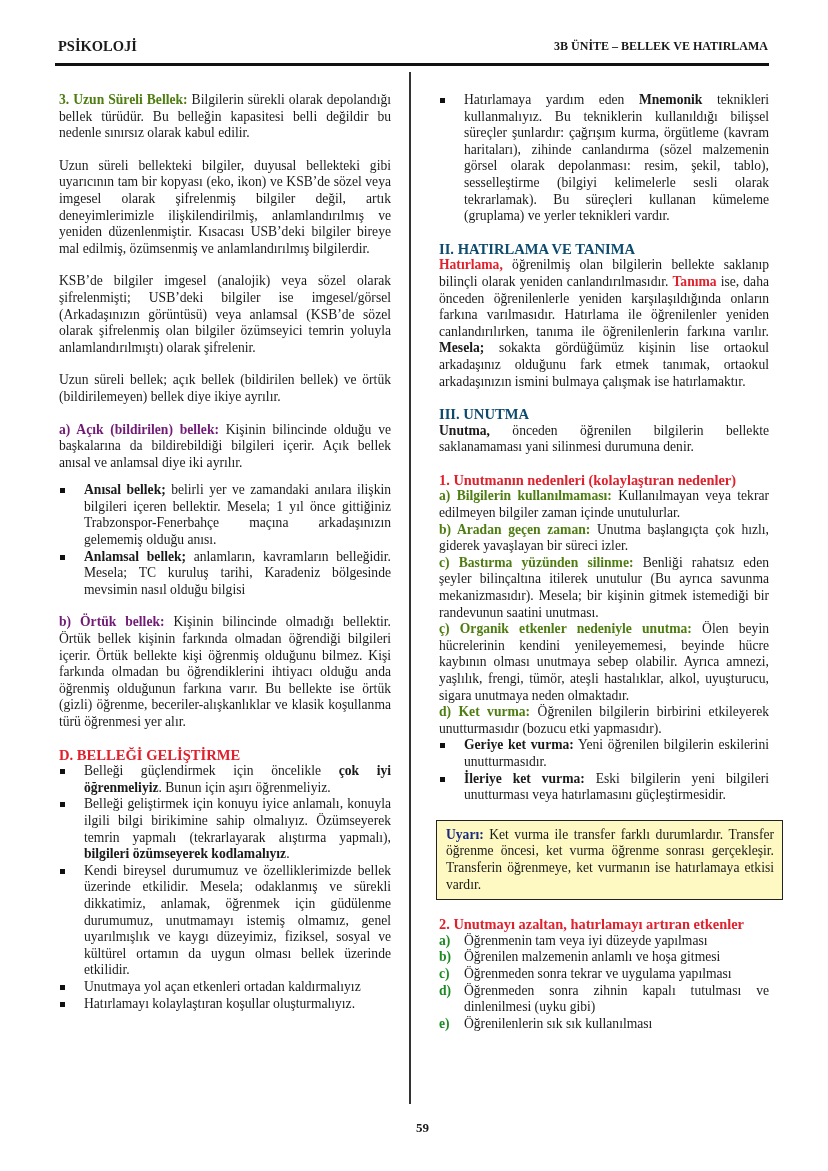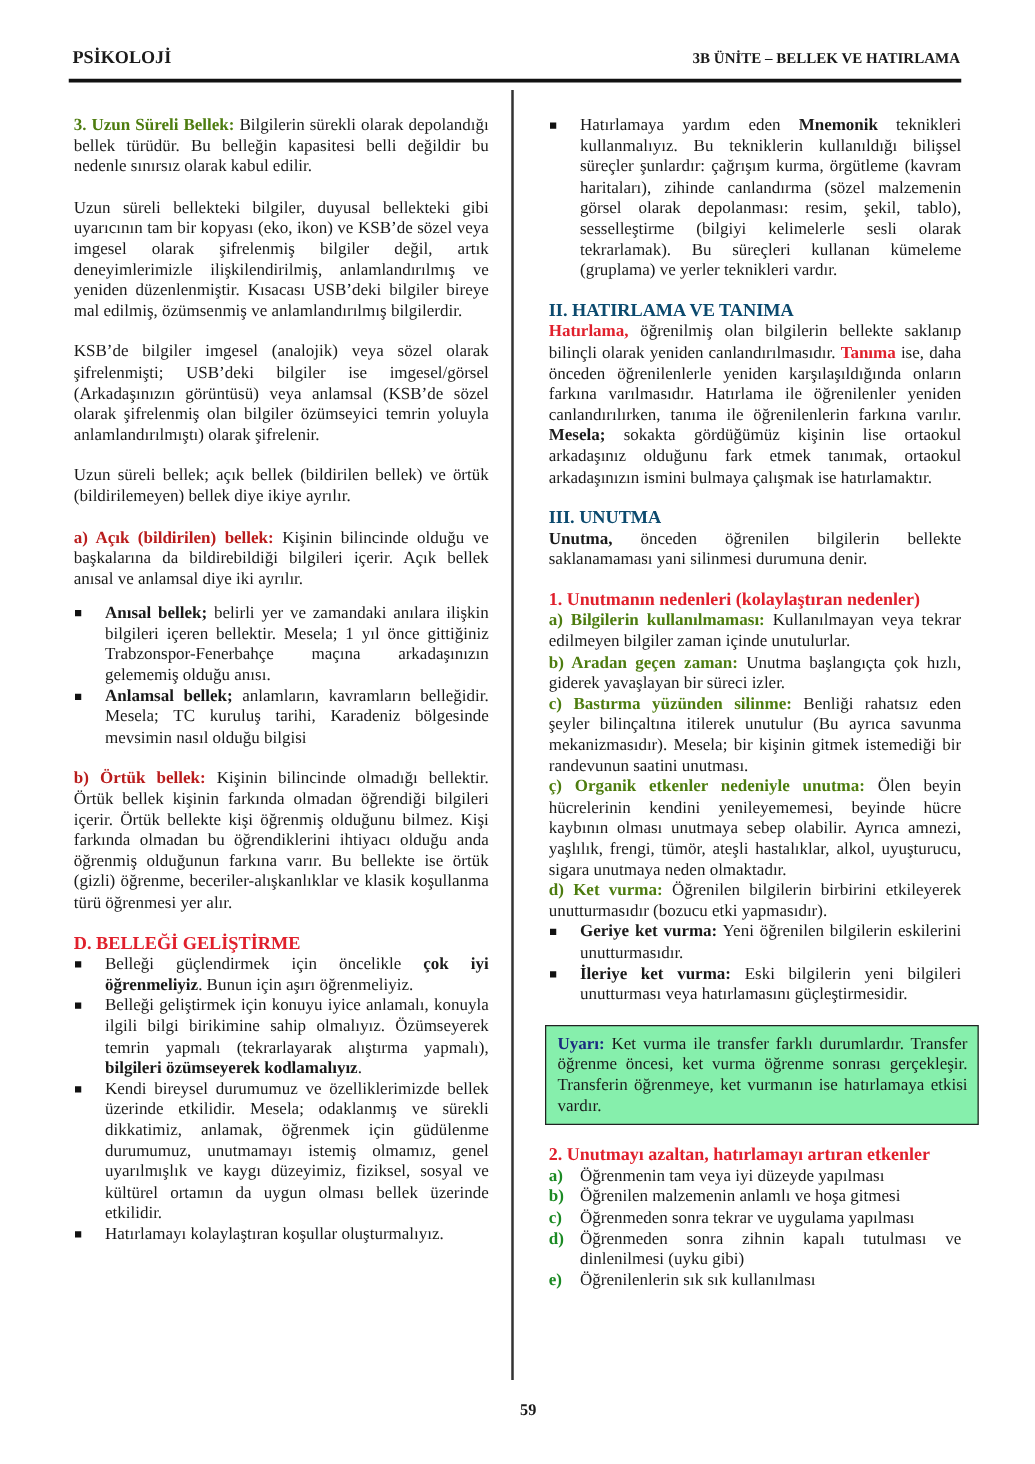--- a/index.html
+++ b/index.html
@@ -10,32 +10,32 @@
   .header .r { position:absolute; right:0; top:0; font-weight:bold; font-size:12px; }
   .rule { position:absolute; left:55px; top:63px; width:714px; height:3px; background:#111; }
   .vrule { position:absolute; left:409px; top:72px; width:2px; height:1032px; background:#333; }
   .col { position:absolute; top:92px; }
   .col.left { left:59px; width:332px; }
   .col.right { left:439px; width:330px; }
   p { margin:0; text-align:justify; }
   .gap { height:16px; }
   .gap-s { height:11px; }
   .green { color:#4d7c0f; font-weight:bold; }
-  .maroon { color:#b91c1c; font-weight:bold; }
+  .maroon { color:#701a75; font-weight:bold; }
   .red { color:#e0202c; font-weight:bold; }
   .blue { color:#0c4a6e; font-weight:bold; }
   .navy { color:#1a2a80; font-weight:bold; }
   b { font-weight:bold; }
   ul.sq { list-style:none; margin:0; padding:0;font-family:Liberation Serif, serif; }
   ul.sq li { position:relative; padding-left:25px; text-align:justify; }
   ul.sq li::before { content:""; position:absolute; left:1px; top:6px; width:5px; height:5px; background:#111; }
   ol.ab { list-style:none; margin:0; padding:0; }
   ol.ab li { position:relative; padding-left:25px; text-align:justify; }
   ol.ab li .mk { position:absolute; left:0; top:0; color:#1b8a23; font-weight:bold; }
-  .warn { border:1.5px solid #222; background:#86efac; padding:6px 8px 6px 9px; width:328px; margin-left:-3px; }
+  .warn { border:1.5px solid #222; background:#fef9c3; padding:6px 8px 6px 9px; width:328px; margin-left:-3px; }
   .pagenum { position:absolute; left:398px; top:1120px; font-weight:bold; font-size:13px;margin-left:18px; }
 </style>
 </head>
 <body>
 
 <div class="header">
   <span class="l">PSİKOLOJİ</span>
   <span class="r">3B ÜNİTE – BELLEK VE HATIRLAMA</span>
 </div>
 <div class="rule"></div>
@@ -57,20 +57,21 @@
     <li><b>Anlamsal bellek;</b><span> anlamların, kavramların belleğidir. Mesela; TC kuruluş tarihi, Karadeniz bölgesinde mevsimin nasıl olduğu bilgisi</span></li>
   </ul>
   <div class="gap"></div>
   <p><span class="maroon">b) Örtük bellek:</span><span> Kişinin bilincinde olmadığı bellektir. Örtük bellek kişinin farkında olmadan öğrendiği bilgileri içerir. Örtük bellekte kişi öğrenmiş olduğunu bilmez. Kişi farkında olmadan bu öğrendiklerini ihtiyacı olduğu anda öğrenmiş olduğunun farkına varır. Bu bellekte ise örtük (gizli) öğrenme, beceriler-alışkanlıklar ve klasik koşullanma türü öğrenmesi yer alır.</span></p>
   <div class="gap"></div>
   <div class="red" style="font-size:14.6px;">D. BELLEĞİ GELİŞTİRME</div>
   <ul class="sq">
     <li><span>Belleği güçlendirmek için öncelikle </span><b>çok iyi öğrenmeliyiz</b><span>. Bunun için aşırı öğrenmeliyiz.</span></li>
     <li><span>Belleği geliştirmek için konuyu iyice anlamalı, konuyla ilgili bilgi birikimine sahip olmalıyız. Özümseyerek temrin yapmalı (tekrarlayarak alıştırma yapmalı), </span><b>bilgileri özümseyerek kodlamalıyız</b><span>.</span></li>
     <li><span>Kendi bireysel durumumuz ve özelliklerimizde bellek üzerinde etkilidir. Mesela; odaklanmış ve sürekli dikkatimiz, anlamak, öğrenmek için güdülenme durumumuz, unutmamayı istemiş olmamız, genel uyarılmışlık ve kaygı düzeyimiz, fiziksel, sosyal ve kültürel ortamın da uygun olması bellek üzerinde etkilidir.</span></li>
+    <li><span>Unutmaya yol açan etkenleri ortadan kaldırmalıyız</span></li>
     <li><span>Hatırlamayı kolaylaştıran koşullar oluşturmalıyız.</span></li>
   </ul>
 </div>
 
 <div class="col right">
   <ul class="sq">
     <li><span>Hatırlamaya yardım eden </span><b>Mnemonik</b><span> teknikleri kullanmalıyız. Bu tekniklerin kullanıldığı bilişsel süreçler şunlardır: çağrışım kurma, örgütleme (kavram haritaları), zihinde canlandırma (sözel malzemenin görsel olarak depolanması: resim, şekil, tablo), sesselleştirme (bilgiyi kelimelerle sesli olarak tekrarlamak). Bu süreçleri kullanan kümeleme (gruplama) ve yerler teknikleri vardır.</span></li>
   </ul>
   <div class="gap"></div>
   <div class="blue" style="font-size:14.6px;">II. HATIRLAMA VE TANIMA</div>

